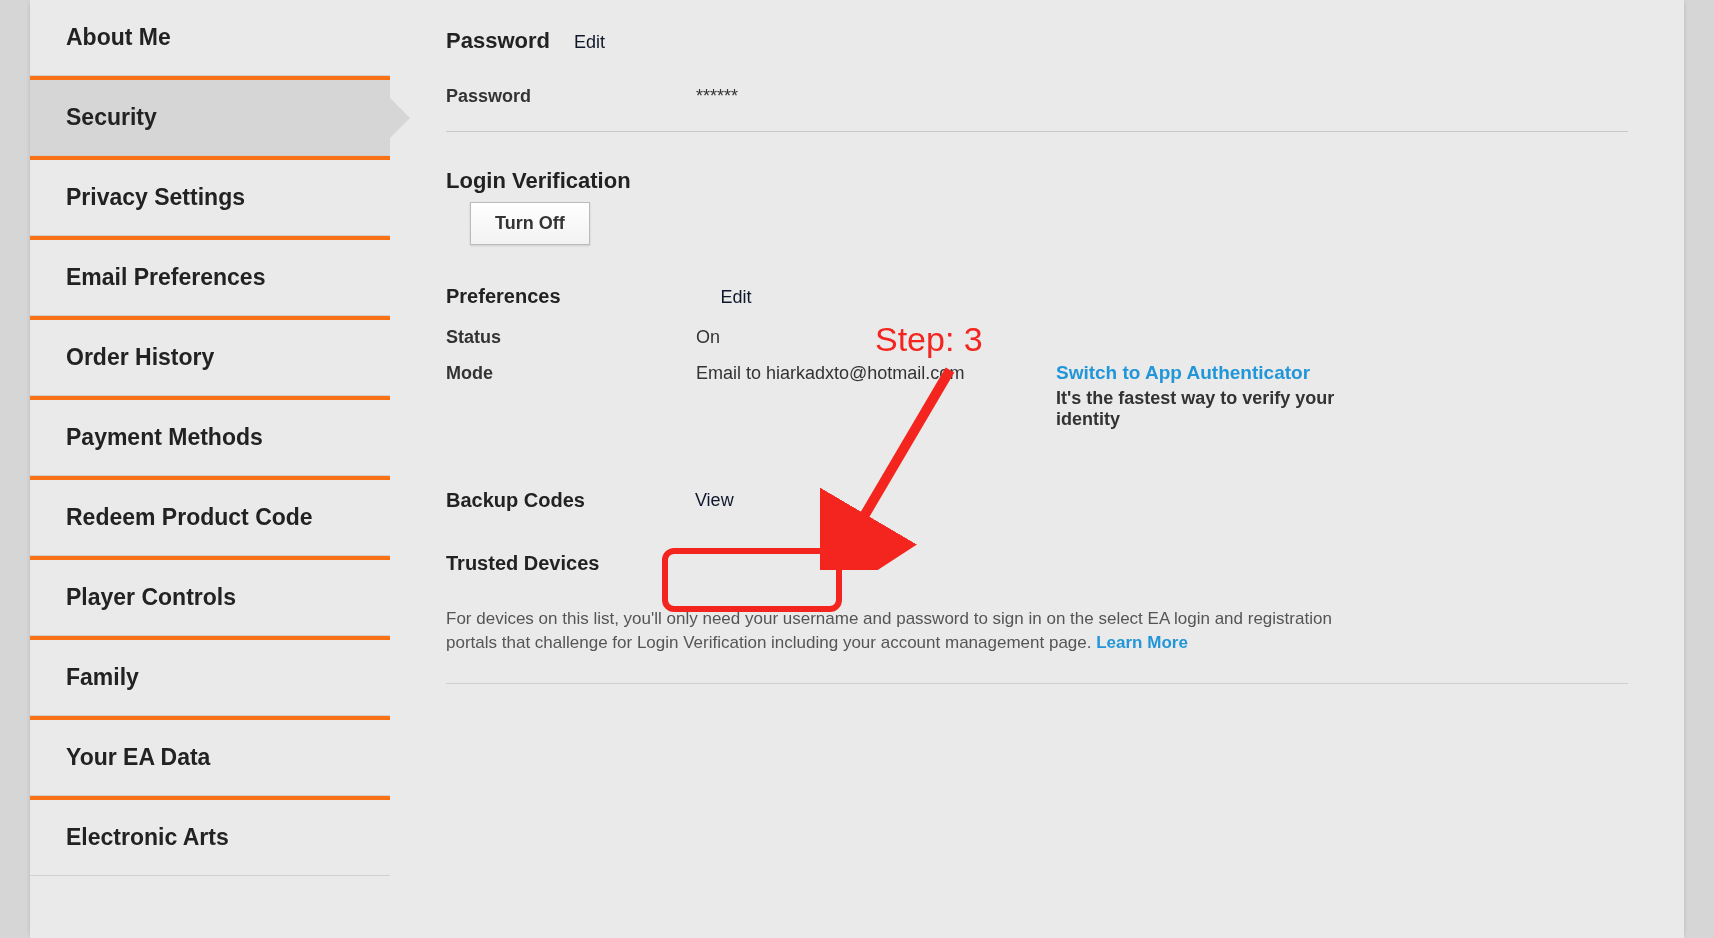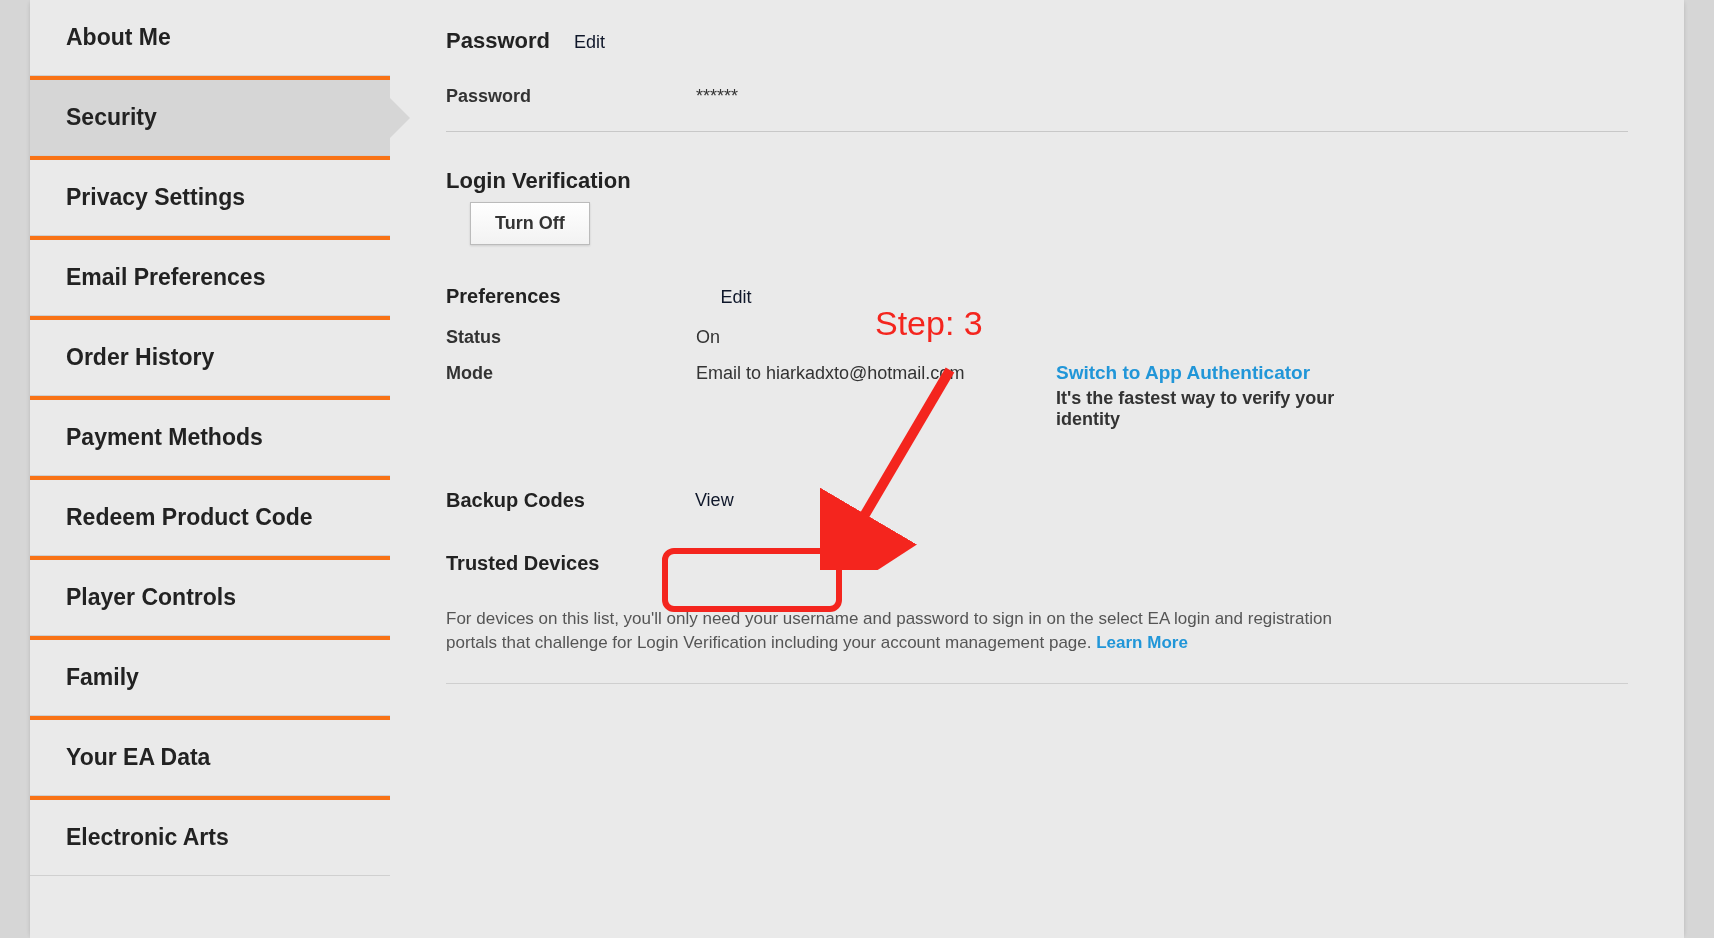--- a/index.html
+++ b/index.html
@@ -256,21 +256,21 @@
       <div class="trusted-desc">
         <span>For devices on this list, you'll only need your username and password to sign in on the select EA login and registration portals that challenge for Login Verification including your account management page.  </span><span class="learn-link">Learn More</span>
       </div>
       <hr class="hr-light">
     </div>
 
   </main>
 </div>
 
 <div class="annotation-highlight" style="left:662px; top:548px; width:180px; height:64px;"></div>
-<div class="annotation-label" style="left:875px; top:304px;">Step: 3</div>
+<div class="annotation-label" style="left:875px; top:320px;">Step: 3</div>
 <svg class="annotation-arrow" style="left:820px; top:360px;" width="160" height="210">
   <defs>
     <marker id="ah" markerWidth="12" markerHeight="12" refX="3" refY="6" orient="auto">
       <path d="M0,0 L12,6 L0,12 Z" fill="#f4251e"></path>
     </marker>
   </defs>
   <line x1="130" y1="10" x2="30" y2="180" stroke="#f4251e" stroke-width="10" marker-end="url(#ah)"></line>
 </svg>
 
 </body></html>

